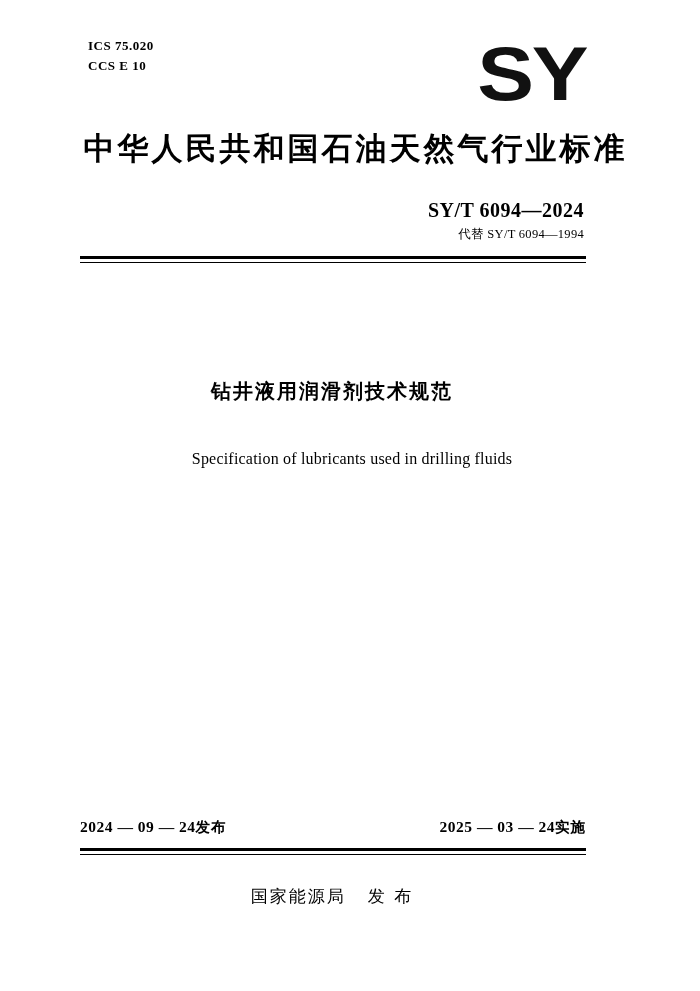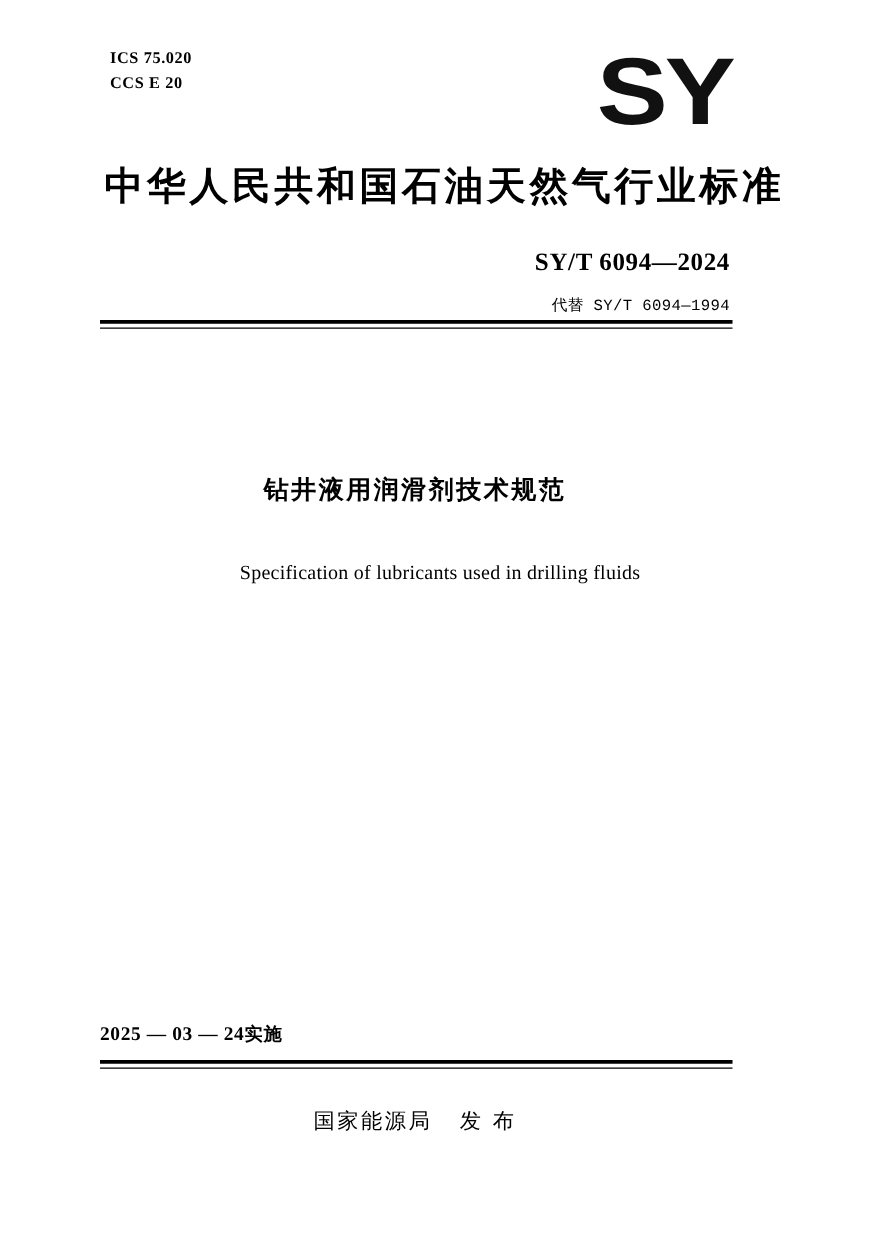--- a/index.html
+++ b/index.html
@@ -74,23 +74,23 @@
     top: 199px;
     text-align: right;
     font-family: "Liberation Serif", serif;
     font-weight: bold;
     font-size: 20px;
     letter-spacing: 0.5px;
   }
   .std-replace {
     position: absolute;
     right: 80px;
-    top: 236px;
-    text-align: center;
-    font-family: Liberation Mono, monospace;
+    top: 226px;
+    text-align: center;
+    font-family: Liberation Serif, serif;
     font-size: 12.5px;
     letter-spacing: 0.3px;
   }
 
   .rule-top {
     position: absolute;
     left: 80px;
     right: 78px;
     top: 256px;
     height: 3px;
@@ -183,37 +183,40 @@
     width: 22px;
   }
 </style>
 </head>
 <body>
 
 <div class="page">
 
   <div class="ics-block">
     <div class="ics-line">ICS 75.020</div>
-    <div class="ics-line">CCS E 20</div>
+    <div class="ics-line">CCS E 10</div>
   </div>
 
   <div class="sy-logo">SY</div>
 
   <div class="main-title">中华人民共和国石油天然气行业标准</div>
 
   <div class="std-no">SY/T 6094—2024</div>
   <div class="std-replace">代替 SY/T 6094—1994</div>
 
   <div class="rule-top"></div>
   <div class="rule-top-thin"></div>
 
   <div class="title-cn">钻井液用润滑剂技术规范</div>
   <div class="title-en">Specification of lubricants used in drilling fluids</div>
 
   <div class="date-row">
+    <div>
+      <span>2024 — 09 — 24</span><span class="date-cn">发布</span>
+    </div>
     <div>
       <span>2025 — 03 — 24</span><span class="date-cn">实施</span>
     </div>
   </div>
 
   <div class="rule-bottom"></div>
   <div class="rule-bottom-thin"></div>
 
   <div class="issuer">
     <span>国家能源局</span><span class="issuer-gap"></span><span>发 布</span>

